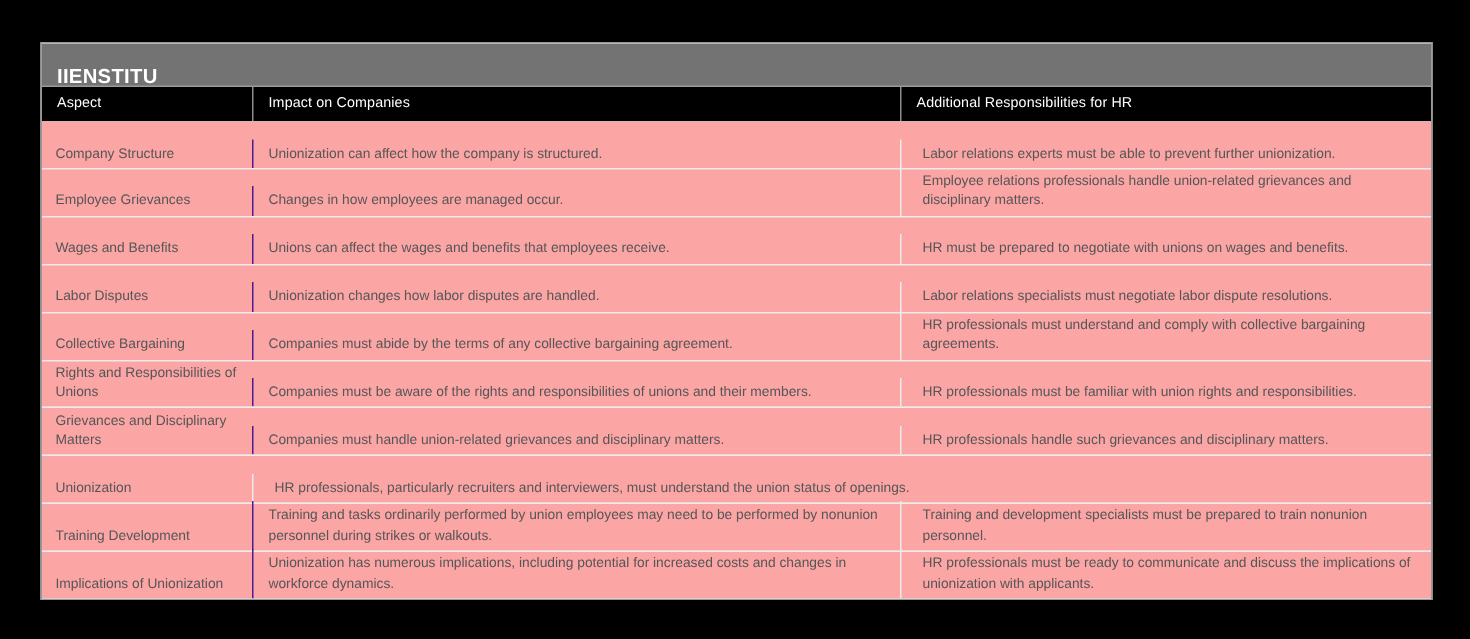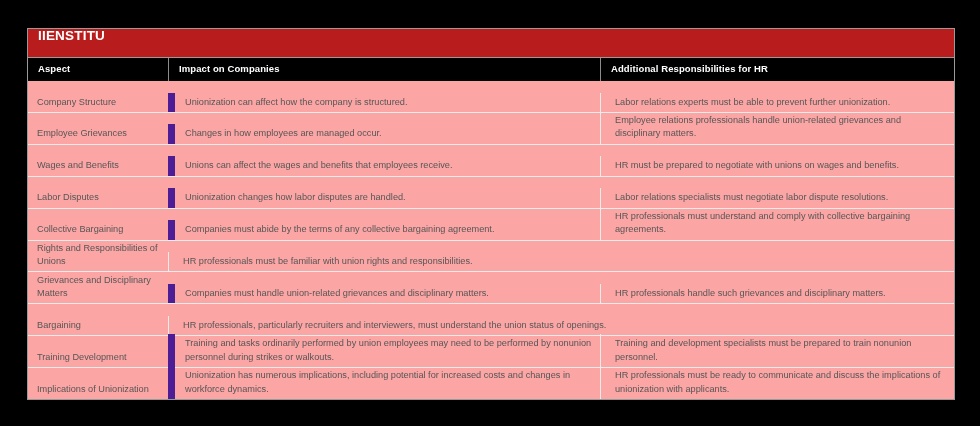--- a/index.html
+++ b/index.html
@@ -34,23 +34,23 @@
     border: 1px solid #9a9a9a;
     overflow: hidden;
     display: flex;
     flex-direction: column;
   }
 
   
   .brand-bar {
     height: 29px;
     min-height: 29px;
-    background: #b91c1c;
-    display: flex;
-    align-items: flex-start;
+    background: #737373;
+    display: flex;
+    align-items: flex-end;
     padding: 0 0 0 10px;
     border-bottom: 1px solid #9a9a9a;
   }
 
   .brand-title {
     color: #ffffff;
     font-size: 13.5px;
     font-weight: bold;
     letter-spacing: 0.2px;
     line-height: 1;
@@ -61,21 +61,21 @@
     height: 23px;
     min-height: 23px;
     background: #000000;
     display: flex;
     align-items: stretch;
   }
 
   .th {
     color: #ffffff;
     font-size: 9.5px;
-    font-weight: bold;
+    font-weight: normal;
     display: flex;
     align-items: center;
     padding-left: 10px;
     letter-spacing: 0.1px;
     line-height: 1.1;
   }
 
   .th.col-a { width: 140px; min-width: 140px; }
   .th.col-b { width: 432px; min-width: 432px; border-left: 1px solid #8c8c8c; }
   .th.col-c { flex: 1; border-left: 1px solid #8c8c8c; }
@@ -113,21 +113,21 @@
   .td.col-a {
     width: 140px;
     min-width: 140px;
     padding-left: 9px;
     padding-right: 6px;
   }
 
   .td.col-b {
     width: 432px;
     min-width: 432px;
-    border-left: 7px solid #4c1d95;
+    border-left: 1px solid #4c1d95;
     padding-left: 10px;
     padding-right: 8px;
     margin-top: 40px;
   }
 
   .td.col-c {
     flex: 1;
     border-left: 1px solid #ececec;
     padding-left: 14px;
     padding-right: 10px;
@@ -214,40 +214,43 @@
           </div>
         <div class="td col-c">
             <span class="cell-text">HR professionals must understand and comply with collective bargaining agreements.</span>
           </div>
       </div>
 
       <div class="tr">
         <div class="td col-a">
             <span class="cell-text">Rights and Responsibilities of Unions</span>
           </div>
+        <div class="td col-b">
+            <span class="cell-text">Companies must be aware of the rights and responsibilities of unions and their members.</span>
+          </div>
         <div class="td col-c">
             <span class="cell-text">HR professionals must be familiar with union rights and responsibilities.</span>
           </div>
       </div>
 
       <div class="tr">
         <div class="td col-a">
             <span class="cell-text">Grievances and Disciplinary Matters</span>
           </div>
         <div class="td col-b">
             <span class="cell-text">Companies must handle union-related grievances and disciplinary matters.</span>
           </div>
         <div class="td col-c">
             <span class="cell-text">HR professionals handle such grievances and disciplinary matters.</span>
           </div>
       </div>
 
       <div class="tr">
         <div class="td col-a">
-            <span class="cell-text">Bargaining</span>
+            <span class="cell-text">Unionization</span>
           </div>
         <div class="td col-c">
             <span class="cell-text">HR professionals, particularly recruiters and interviewers, must understand the union status of openings.</span>
           </div>
       </div>
 
       <div class="tr">
         <div class="td col-a">
             <span class="cell-text">Training Development</span>
           </div>

